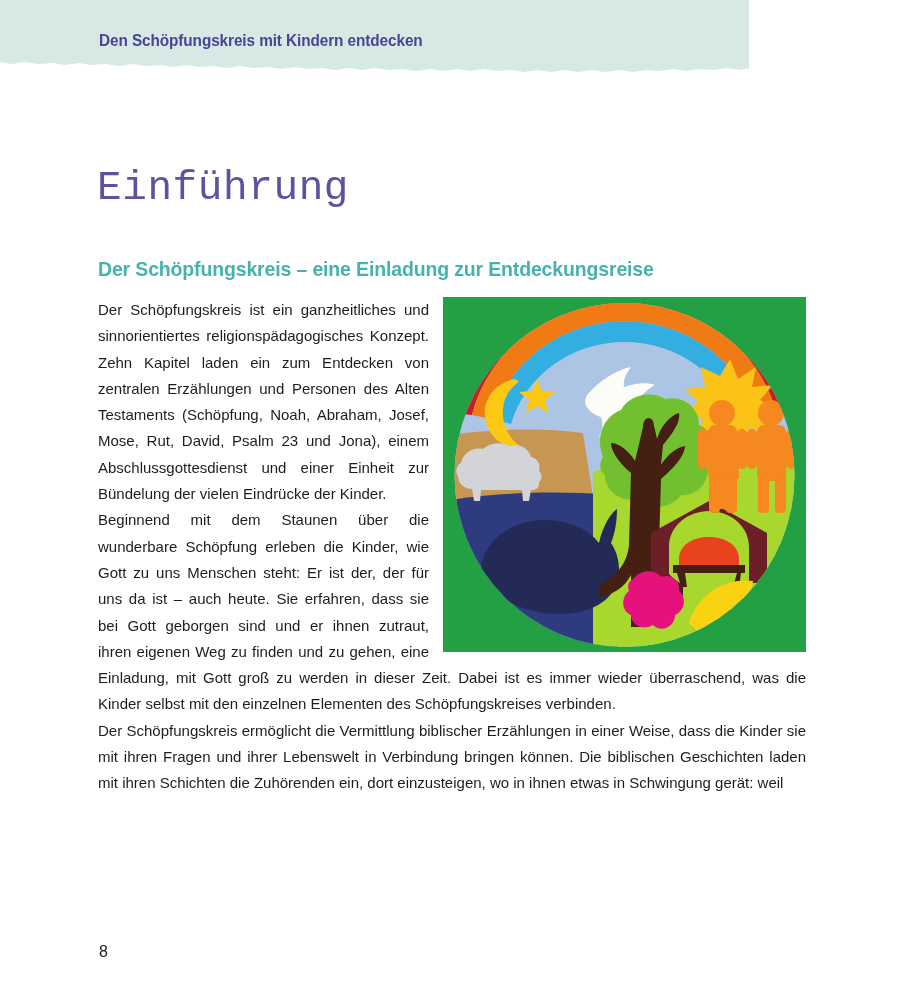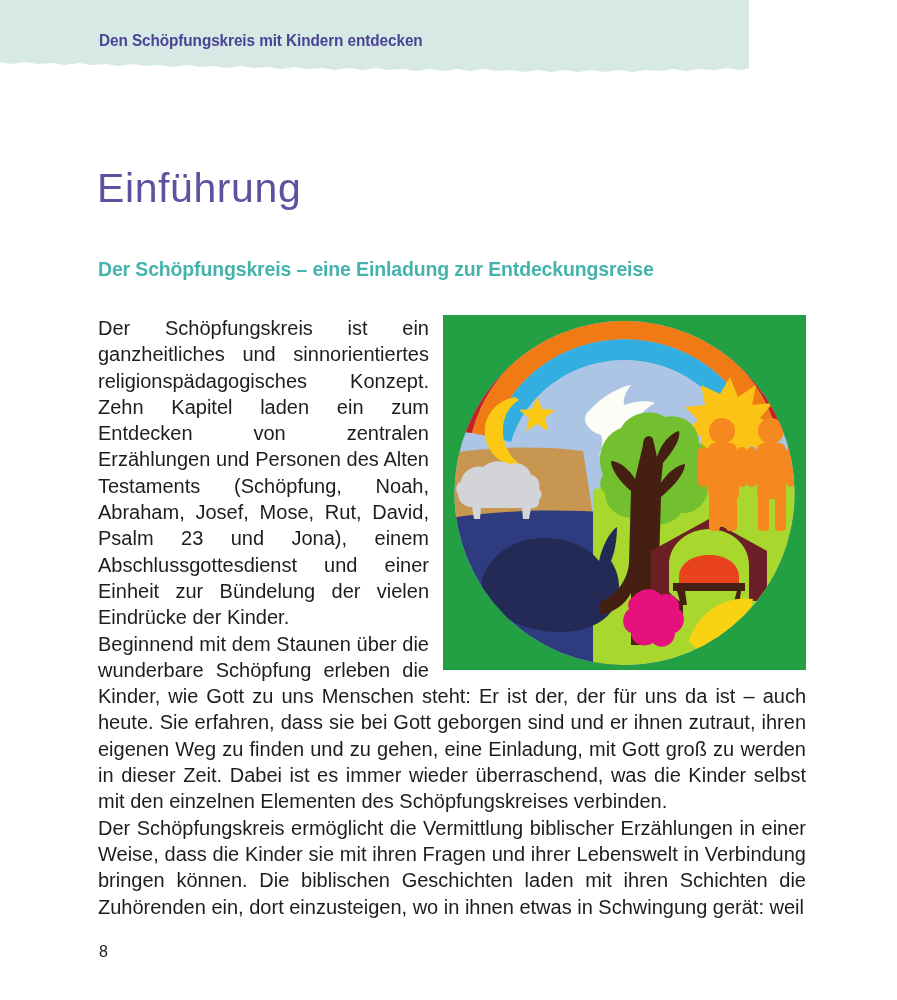--- a/index.html
+++ b/index.html
@@ -49,21 +49,21 @@
     white-space: nowrap;
     transform: scaleX(0.93);
     transform-origin: left center;
   }
 
   
   .chapter-title {
     position: absolute;
     left: 97px;
     top: 138px;
-    font-family: Liberation Sans, sans-serif;
+    font-family: Liberation Mono, monospace;
     font-size: 41px;
     font-weight: normal;
     letter-spacing: 0.6px;
     color: #5d52a0;
     white-space: nowrap;
   }
   .section-title {
     position: absolute;
     left: 98px;
     top: 240px;
@@ -76,27 +76,26 @@
     transform: scaleX(0.95);
     transform-origin: left center;
   }
 
   
   .body-text {
     position: absolute;
     left: 98px;
     top: 297px;
     width: 708px;
-    font-size: 20px;
+    font-size: 15px;
     line-height: 26.3px;
     color: #1d1d1d;
     text-align: justify;
     text-justify: inter-word;
     hyphens: manual;
-    margin-top: 18px;
   }
   .body-text p {
     margin: 0;
   }
   
   .figure {
     float: right;
     width: 363px;
     height: 355px;
     margin: 10px 0 4px 13px;

